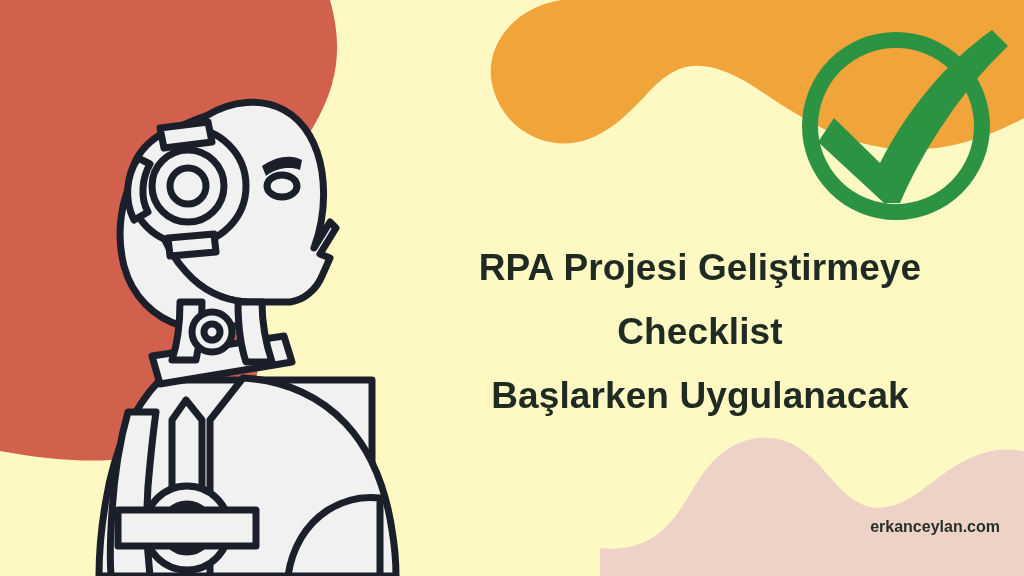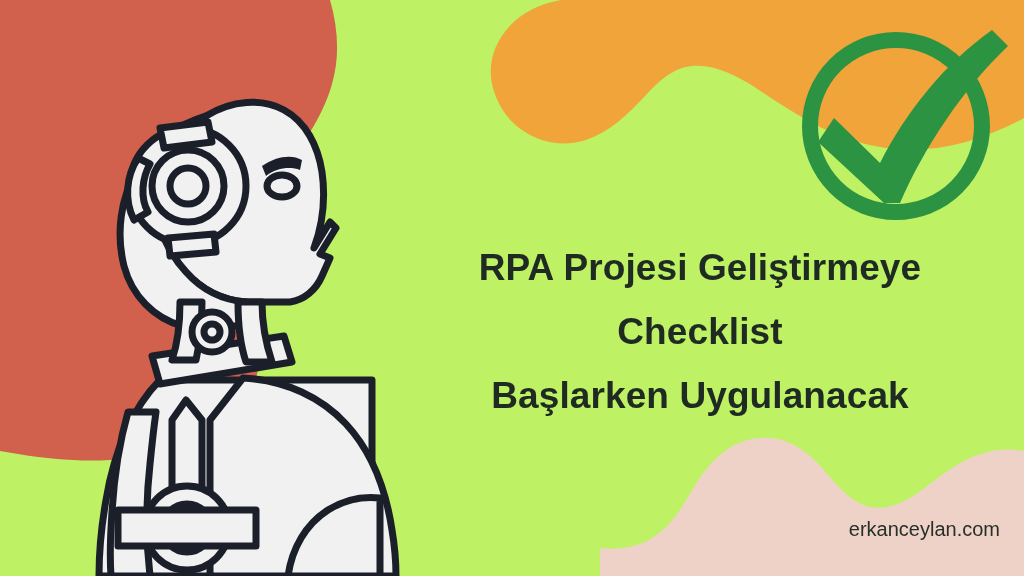--- a/index.html
+++ b/index.html
@@ -4,21 +4,21 @@
 <style>
   html, body {
     margin: 0;
     padding: 0;
     background: #ffffff;
   }
   #canvas {
     position: relative;
     width: 1024px;
     height: 576px;
-    background: #bef264;
+    background: #fef9c3;
     overflow: hidden;
     font-family: "Liberation Sans", sans-serif;
   }
   .layer {
     position: absolute;
     top: 0;
     left: 0;
     width: 1024px;
     height: 576px;
   }
@@ -39,22 +39,22 @@
     letter-spacing: 0.1px;
     white-space: nowrap;
   }
   #site-url {
     position: absolute;
     left: 0;
     top: 518px;
     width: 1000px;
     text-align: right;
     font-family: "Liberation Sans", sans-serif;
-    font-size: 20px;
-    font-weight: normal;
+    font-size: 16px;
+    font-weight: bold;
     color: #26302a;
     z-index: 7;
   }
 </style>
 </head>
 <body>
 
 <div id="canvas">
 
   <svg class="layer" viewBox="0 0 1024 576" xmlns="http://www.w3.org/2000/svg" style="z-index:1">

